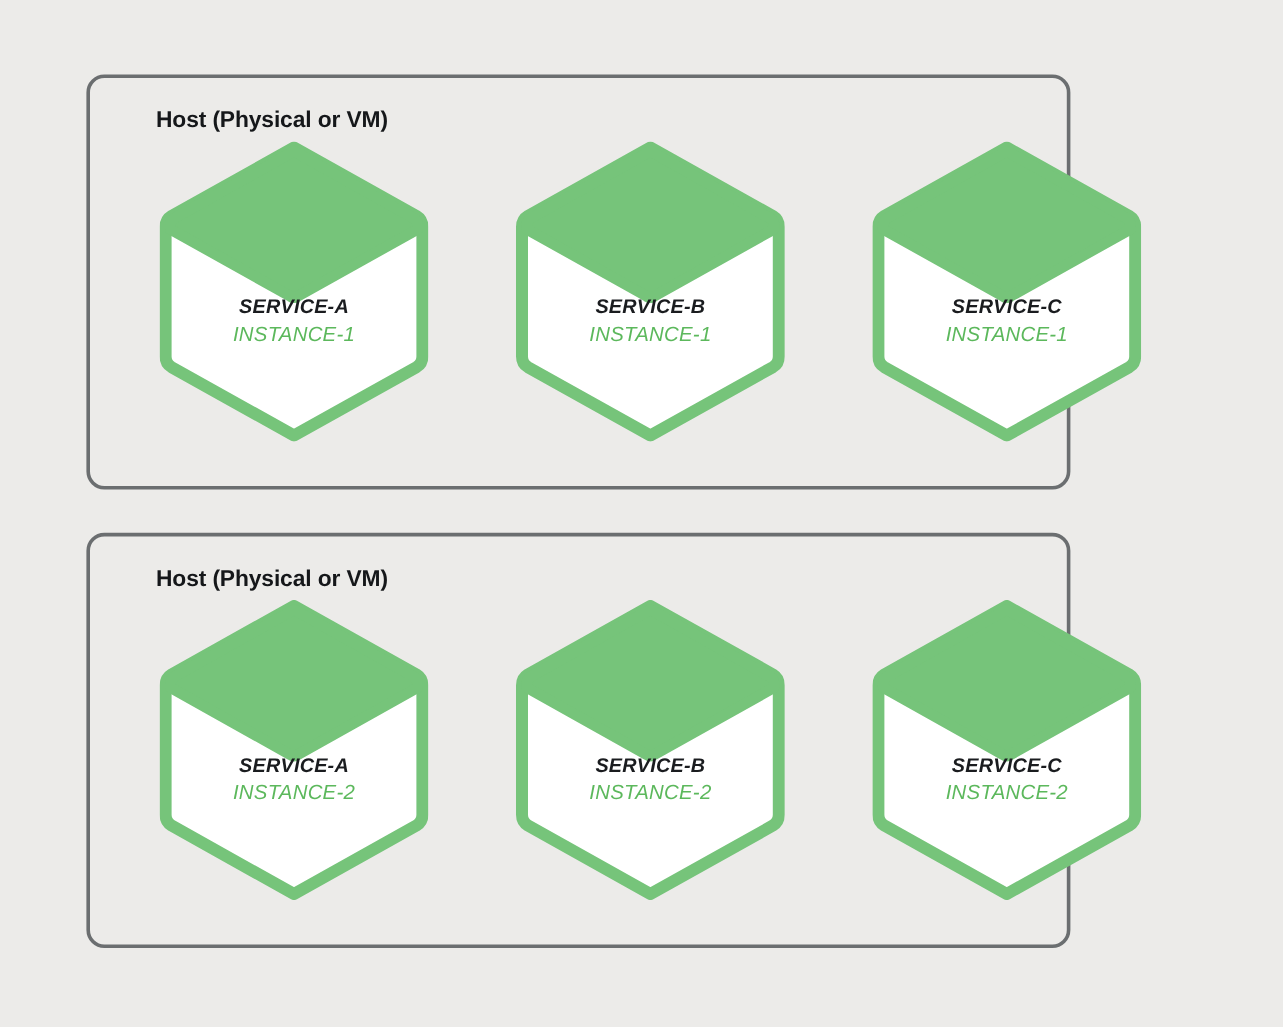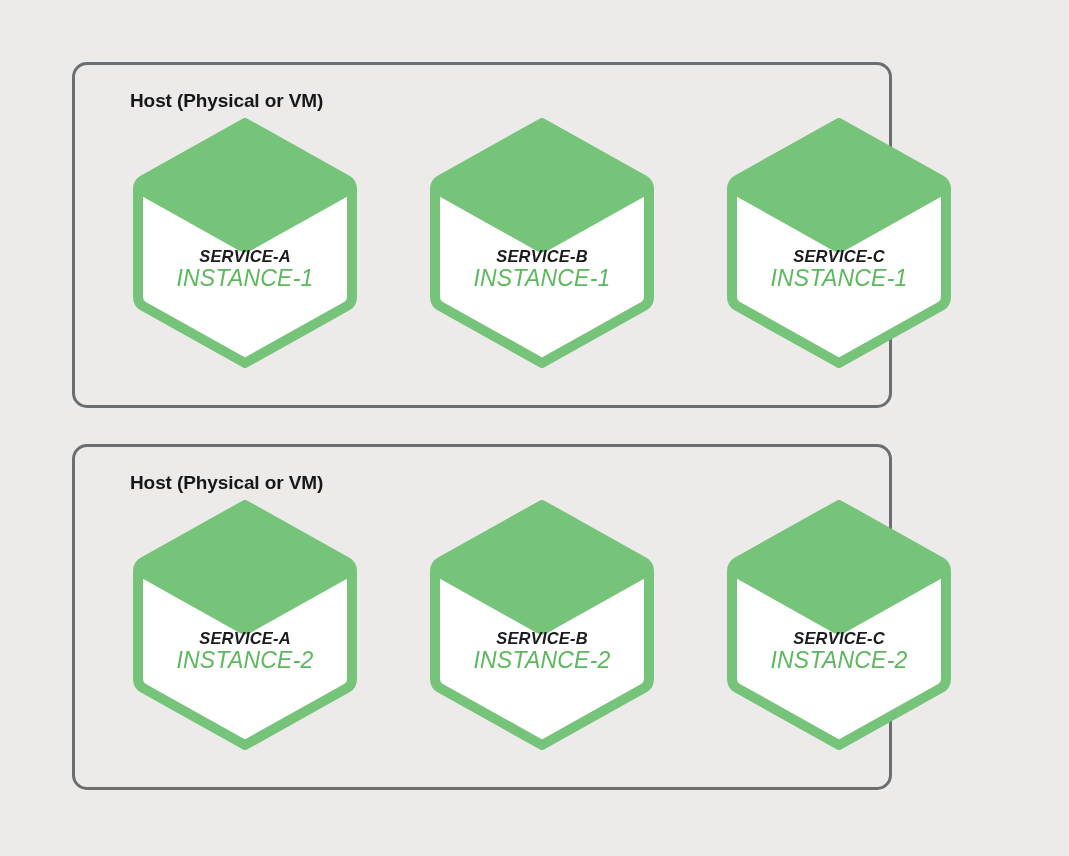--- a/index.html
+++ b/index.html
@@ -91,21 +91,21 @@
     font-size: 16.5px;
     font-weight: bold;
     color: #1A1C1F;
     letter-spacing: 0.2px;
     line-height: 21px;
     white-space: nowrap;
   }
 
   .instance-name {
     display: block;
-    font-size: 23px;
+    font-size: 17px;
     font-weight: normal;
     color: #5CB85C;
     letter-spacing: 0.2px;
     line-height: 23px;
     white-space: nowrap;
   }
 </style>
 </head>
 <body>
 

